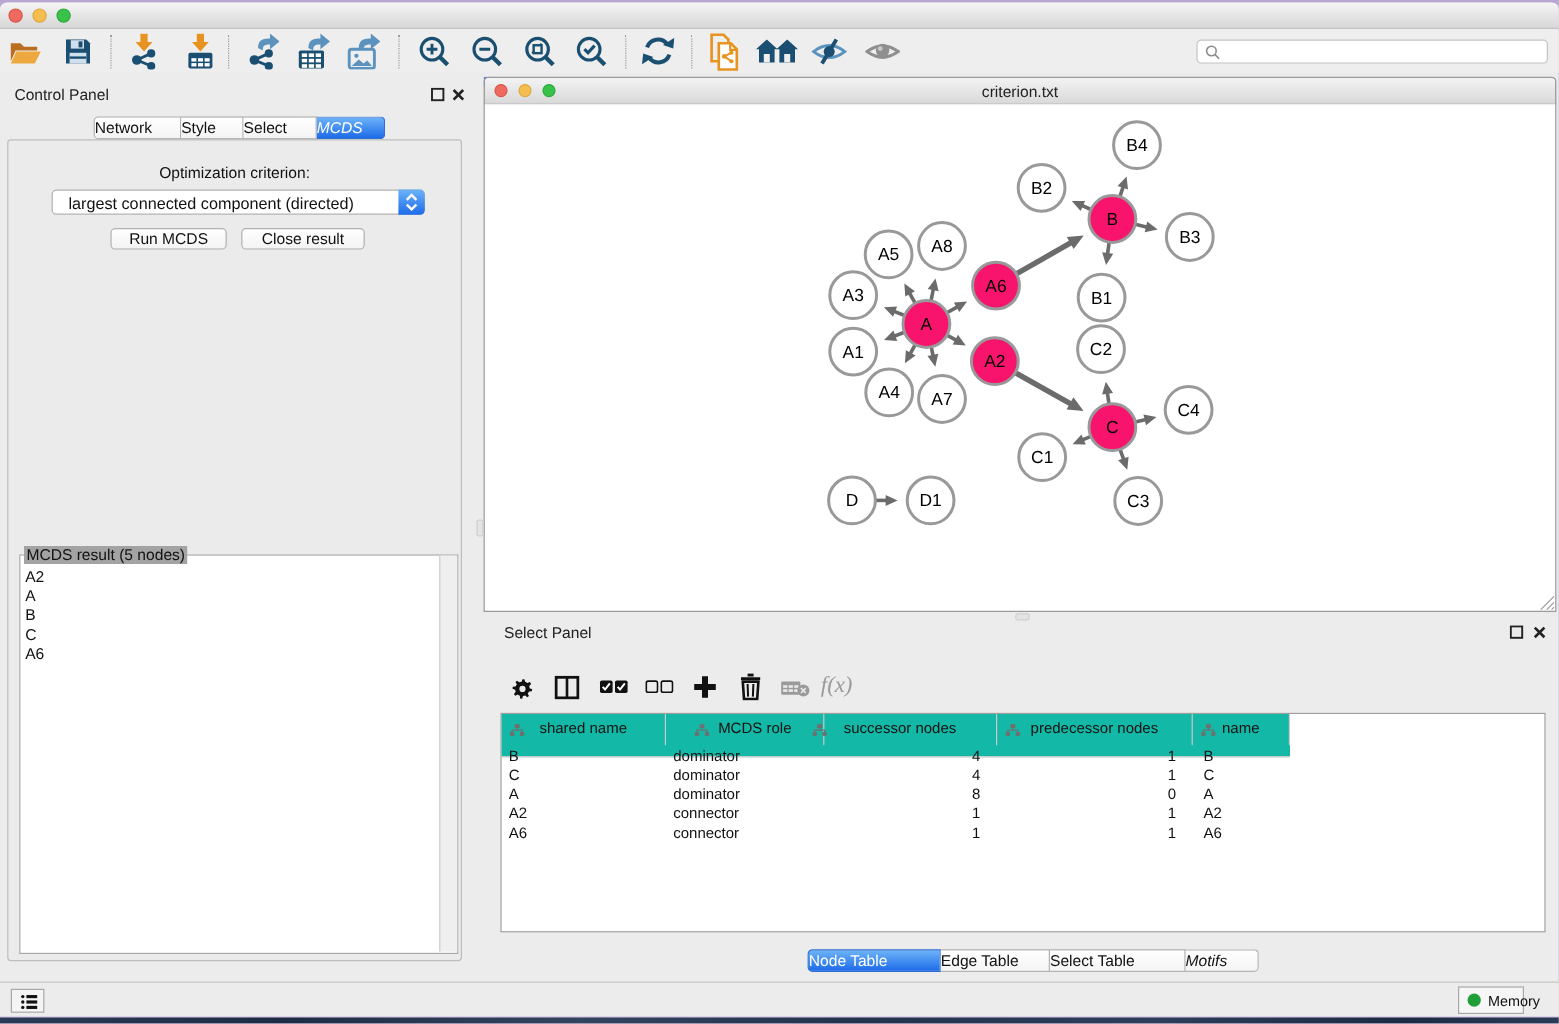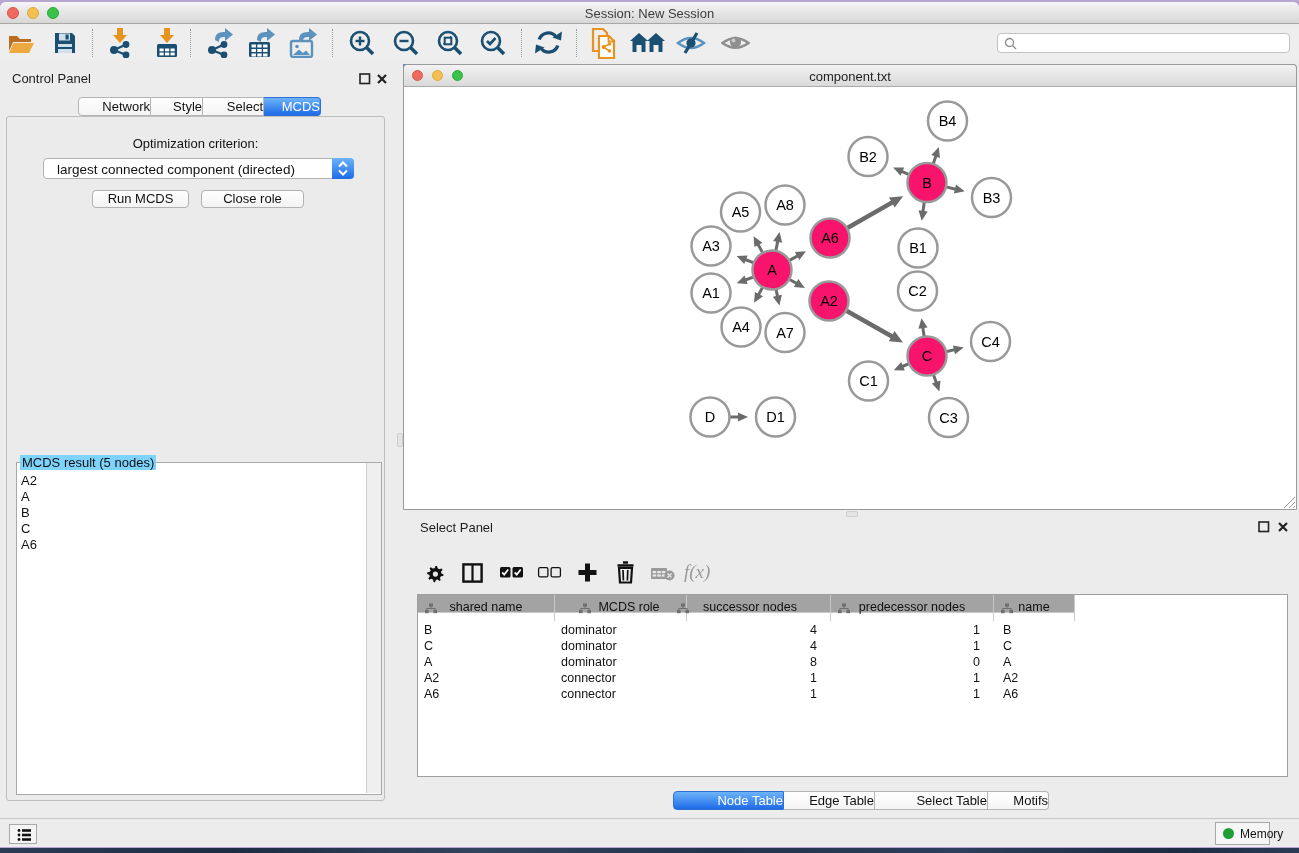--- a/index.html
+++ b/index.html
@@ -23,72 +23,71 @@
 #searchbox { position:absolute; left:997px; top:33px; width:293px; height:20px; background:#fff;
   border:1px solid #c3c3c3; border-radius:4px; }
 
 #cp-title { position:absolute; left:12px; top:71px; font-size:13px; color:#1e1e1e; }
 .panebtn { position:absolute; top:73px; }
 #cp-panel { position:absolute; left:6px; top:116px; width:379px; height:685px; background:#ebebeb;
   border:1px solid #bdbdbd; border-radius:3px; }
 
 .seg { position:absolute; display:flex; height:19px; }
 .seg .t { height:19px; border:1px solid #b4b4b4; border-left:none; background:linear-gradient(#ffffff,#f4f4f4);
-  font-size:13px; color:#111; text-align:right; line-height:18px; }
+  font-size:13px; color:#111; text-align:left; line-height:18px; }
 .seg .t:first-child { border-left:1px solid #b4b4b4; border-radius:4px 0 0 4px; }
-.seg .t:last-child { border-radius:0 4px 4px 0; }
+.seg .t:last-child { border-radius:0 4px 4px 0;font-style:italic; }
 .seg .t.sel { background:linear-gradient(#6db3f8,#1d6be9); color:#fff; border-color:#2f6fd4; }
 #tabs-cp { left:78px; top:97px; }
 #opt-label { position:absolute; left:6px; width:379px; top:136px; text-align:center; font-size:13px; color:#111; }
 #dropdown { position:absolute; left:43px; top:158px; width:311px; height:21px; background:#fff;
   border:1px solid #b2b2b2; border-radius:4px; }
 #dropdown .txt { position:absolute; left:13px; top:3px; font-size:13.5px; color:#111; }
 #dropdown .step { position:absolute; right:-1px; top:-1px; width:22px; height:21px; border-radius:0 4px 4px 0;
   background:linear-gradient(#6db3f8,#1d6be9); }
 .btn { position:absolute; height:18px; background:linear-gradient(#ffffff,#f3f3f3); border:1px solid #b2b2b2;
   border-radius:4px; font-size:13px; color:#111; text-align:center; line-height:16px; }
 #btn-run { left:92px; top:190px; width:97px; }
 #btn-close { left:201px; top:190px; width:103px; }
 
 #fieldset { position:absolute; left:16px; top:462px; width:366px; height:333px; border:1px solid #a9a9a9; background:#fff; }
-#fs-legend { position:absolute; left:20px; top:455px; font-size:13px; color:#111; background:#7dd3fc; padding:0 2px; }
+#fs-legend { position:absolute; left:20px; top:455px; font-size:13px; color:#111; background:#a3a3a3; padding:0 2px; }
 #fs-list { position:absolute; left:21px; top:473px; font-size:13px; color:#111; line-height:16px; }
 #fs-scroll { position:absolute; left:366px; top:463px; width:15px; height:330px; background:#efefef; border-left:1px solid #cdcdcd; }
 
 #netwin { position:absolute; left:403px; top:64px; width:894px; height:446px; background:#fff;
   border:1px solid #9a9a9a; border-radius:4px 4px 0 0; }
 #net-titlebar { position:absolute; left:403px; top:64px; width:894px; height:23px;
   background:linear-gradient(#f3f3f3,#d9d9d9); border:1px solid #9a9a9a; border-bottom:1px solid #ababab; border-radius:4px 4px 0 0; }
 #net-titlebar .title { position:absolute; left:0; right:0; top:4px; text-align:center; font-size:13px; color:#222; }
 .tl2 { position:absolute; width:11px; height:11px; border-radius:50%; top:70px; }
 #t2-r { left:412px; background:#ee6a5f; border:1px solid #d8564b; }
 #t2-y { left:432px; background:#f5be50; border:1px solid #dda83d; }
 #t2-g { left:452px; background:#39c149; border:1px solid #2dab3d; }
 
 #tp-title { position:absolute; left:420px; top:520px; font-size:13px; color:#1e1e1e; }
 #tablebox { position:absolute; left:417px; top:594px; width:871px; height:183px; background:#fff; border:1px solid #9f9f9f; }
-#thead { position:absolute; left:0; top:0; width:657px; height:18px; background:#a3a3a3; border-bottom:1px solid #c9c9c9; }
+#thead { position:absolute; left:0; top:0; width:657px; height:36px; background:#14b8a6; border-bottom:1px solid #c9c9c9; }
 #thead .hc { position:absolute; top:0; height:26px; border-right:1px solid #c9c9c9; font-size:12.5px; color:#111;
   text-align:center; line-height:25px; }
 .trow { position:absolute; left:0; width:871px; height:16px; font-size:12.5px; color:#111; }
 .trow span { position:absolute; top:1px; }
 #tabs-bottom { left:673px; top:791px; }
 
 #statusbar { position:absolute; left:0; top:818px; width:1299px; height:29px; background:#ececec; border-top:1px solid #c6c6c6; }
 #sb-listbtn { position:absolute; left:9px; top:824px; width:28px; height:20px; background:#f4f4f4; border:1px solid #a8a8a8; }
 #sb-mem { position:absolute; left:1215px; top:822px; width:55px; height:23px; background:#f6f6f6; border:1px solid #a8a8a8;
   font-size:12px; color:#111; }
 
 </style>
 </head>
 <body>
 <div id="app"></div>
 <div id="bottomstrip"></div>
 <div id="titlebar">
-  <div class="title">Session: New Session</div>
   <div class="tl" id="tl-r"></div>
     <div class="tl" id="tl-y"></div>
     <div class="tl" id="tl-g"></div>
 </div>
 <div id="toolbar"></div>
   <svg class="abs" style="left:7px;top:31px" width="28" height="24" viewBox="0 0 28 24">
     <path d="M2 5 L10 5 L13 8 L24 8 L24 11 L6 11 L2 20 Z" fill="#b96e22"></path>
 <path d="M6.5 12 L27 12 L22 22 L2 22 Z" fill="#eda93f"></path>
   </svg>
 <svg class="abs" style="left:53px;top:31px" width="24" height="24" viewBox="0 0 24 24">
@@ -234,21 +233,21 @@
 <div id="dropdown">
   <div class="txt">largest connected component (directed)</div>
   <div class="step">
     <svg width="22" height="21" viewBox="0 0 22 21">
         <path d="M7 8.5 L11 4.5 L15 8.5" fill="none" stroke="#fff" stroke-width="2"></path>
         <path d="M7 12.5 L11 16.5 L15 12.5" fill="none" stroke="#fff" stroke-width="2"></path>
       </svg>
   </div>
 </div>
 <div class="btn" id="btn-run">Run MCDS</div>
-<div class="btn" id="btn-close">Close role</div>
+<div class="btn" id="btn-close">Close result</div>
 <div id="fieldset"></div>
 <div id="fs-legend">MCDS result (5 nodes)</div>
 <div id="fs-scroll"></div>
 <div id="fs-list">A2<br>A<br>B<br>C<br>A6</div>
 
 <div id="netwin"></div>
 <svg class="abs" style="left:403px;top:64px" width="10" height="8" viewBox="0 0 10 8">
     <path d="M0 0 L10 0 L0 8 Z" fill="#3a6fd8" opacity="0.85"></path>
   </svg>
 <svg width="891" height="422" viewBox="0 0 891 422" style="position:absolute;left:405px;top:87px">
@@ -328,21 +327,21 @@
 <text x="513.0" y="166.0" text-anchor="middle" font-family="Liberation Sans, sans-serif" font-size="14.5" fill="#000000">B1</text>
 <text x="512.5" y="209.0" text-anchor="middle" font-family="Liberation Sans, sans-serif" font-size="14.5" fill="#000000">C2</text>
 <text x="585.5" y="259.5" text-anchor="middle" font-family="Liberation Sans, sans-serif" font-size="14.5" fill="#000000">C4</text>
 <text x="463.5" y="299.0" text-anchor="middle" font-family="Liberation Sans, sans-serif" font-size="14.5" fill="#000000">C1</text>
 <text x="543.5" y="335.5" text-anchor="middle" font-family="Liberation Sans, sans-serif" font-size="14.5" fill="#000000">C3</text>
 <text x="305.0" y="335.0" text-anchor="middle" font-family="Liberation Sans, sans-serif" font-size="14.5" fill="#000000">D</text>
 <text x="370.5" y="335.0" text-anchor="middle" font-family="Liberation Sans, sans-serif" font-size="14.5" fill="#000000">D1</text>
 </svg>
 
 <div id="net-titlebar">
-    <div class="title">component.txt</div>
+    <div class="title">criterion.txt</div>
   </div>
 <div class="tl2" id="t2-r"></div>
 <div class="tl2" id="t2-y"></div>
 <div class="tl2" id="t2-g"></div>
 <svg class="abs" style="left:1283px;top:496px" width="13" height="13" viewBox="0 0 13 13">
     <path d="M12 1 L1 12 M12 6 L6 12 M12 10 L10 12" stroke="#9a9a9a" stroke-width="1"></path>
   </svg>
 
 <div id="tp-title">Select Panel</div>
 <svg class="panebtn" style="left:1258px;top:521px" width="12" height="12" viewBox="0 0 12 12">

